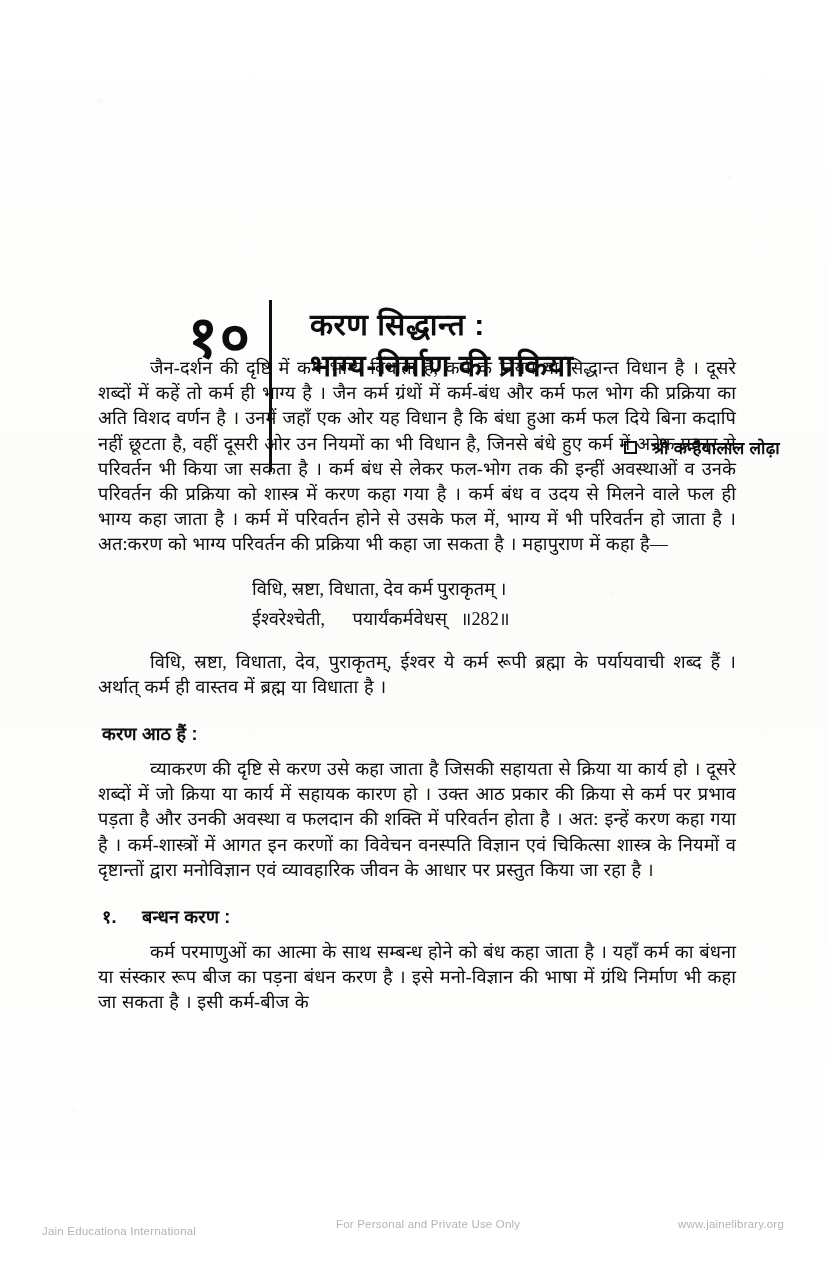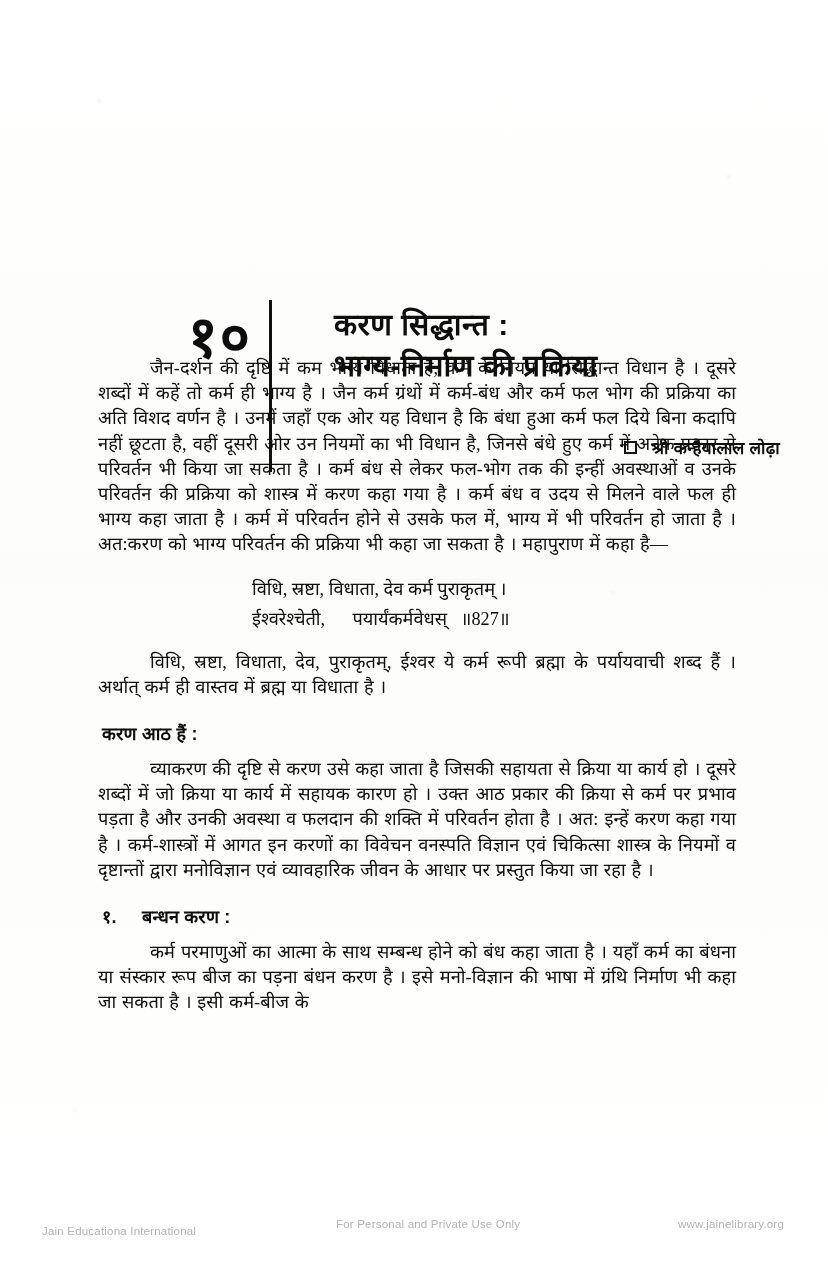--- a/index.html
+++ b/index.html
@@ -60,21 +60,20 @@
     top: 152px;
     width: 3px;
     height: 172px;
     background: #101010;
   }
   .title-block {
     position: absolute;
     left: 310px;
     top: 156px;
     width: 470px;
-    margin-left: 24px;
   }
   .title-line {
     font-family: "Liberation Sans", "DejaVu Sans", sans-serif;
     font-weight: bold;
     font-size: 30px;
     line-height: 1.38;
     letter-spacing: 0.5px;
     white-space: nowrap;
   }
   .byline {
@@ -179,21 +178,21 @@
       <span class="byline-name">श्री कन्हैयालाल लोढ़ा</span>
     </div>
   </div>
 
   <div class="body">
     <p class="para indent">जैन-दर्शन की दृष्टि में कम भाग्य विधाता है, कर्म के नियम या सिद्धान्त विधान है । दूसरे शब्दों में कहें तो कर्म ही भाग्य है । जैन कर्म ग्रंथों में कर्म-बंध और कर्म फल भोग की प्रक्रिया का अति विशद वर्णन है । उनमें जहाँ एक ओर यह विधान है कि बंधा हुआ कर्म फल दिये बिना कदापि नहीं छूटता है, वहीं दूसरी ओर उन नियमों का भी विधान है, जिनसे बंधे हुए कर्म में अनेक प्रकार से परिवर्तन भी किया जा सकता है । कर्म बंध से लेकर फल-भोग तक की इन्हीं अवस्थाओं व उनके परिवर्तन की प्रक्रिया को शास्त्र में करण कहा गया है । कर्म बंध व उदय से मिलने वाले फल ही भाग्य कहा जाता है । कर्म में परिवर्तन होने से उसके फल में, भाग्य में भी परिवर्तन हो जाता है । अत:करण को भाग्य परिवर्तन की प्रक्रिया भी कहा जा सकता है । महापुराण में कहा है—</p>
 
     <div class="gap-md"></div>
 
     <div class="verse">विधि, स्रष्टा, विधाता, देव कर्म पुराकृतम् ।</div>
-    <div class="verse">ईश्वरेश्चेती,      पयार्यंकर्मवेधस्   ॥827॥</div>
+    <div class="verse">ईश्वरेश्चेती,      पयार्यंकर्मवेधस्   ॥282॥</div>
 
     <div class="gap-md"></div>
 
     <p class="para indent">विधि, स्रष्टा, विधाता, देव, पुराकृतम्, ईश्वर ये कर्म रूपी ब्रह्मा के पर्यायवाची शब्द हैं । अर्थात् कर्म ही वास्तव में ब्रह्म या विधाता है ।</p>
 
     <div class="gap-lg"></div>
 
     <h2 class="heading">करण आठ हैं :</h2>
 
     <div class="gap-sm"></div>

